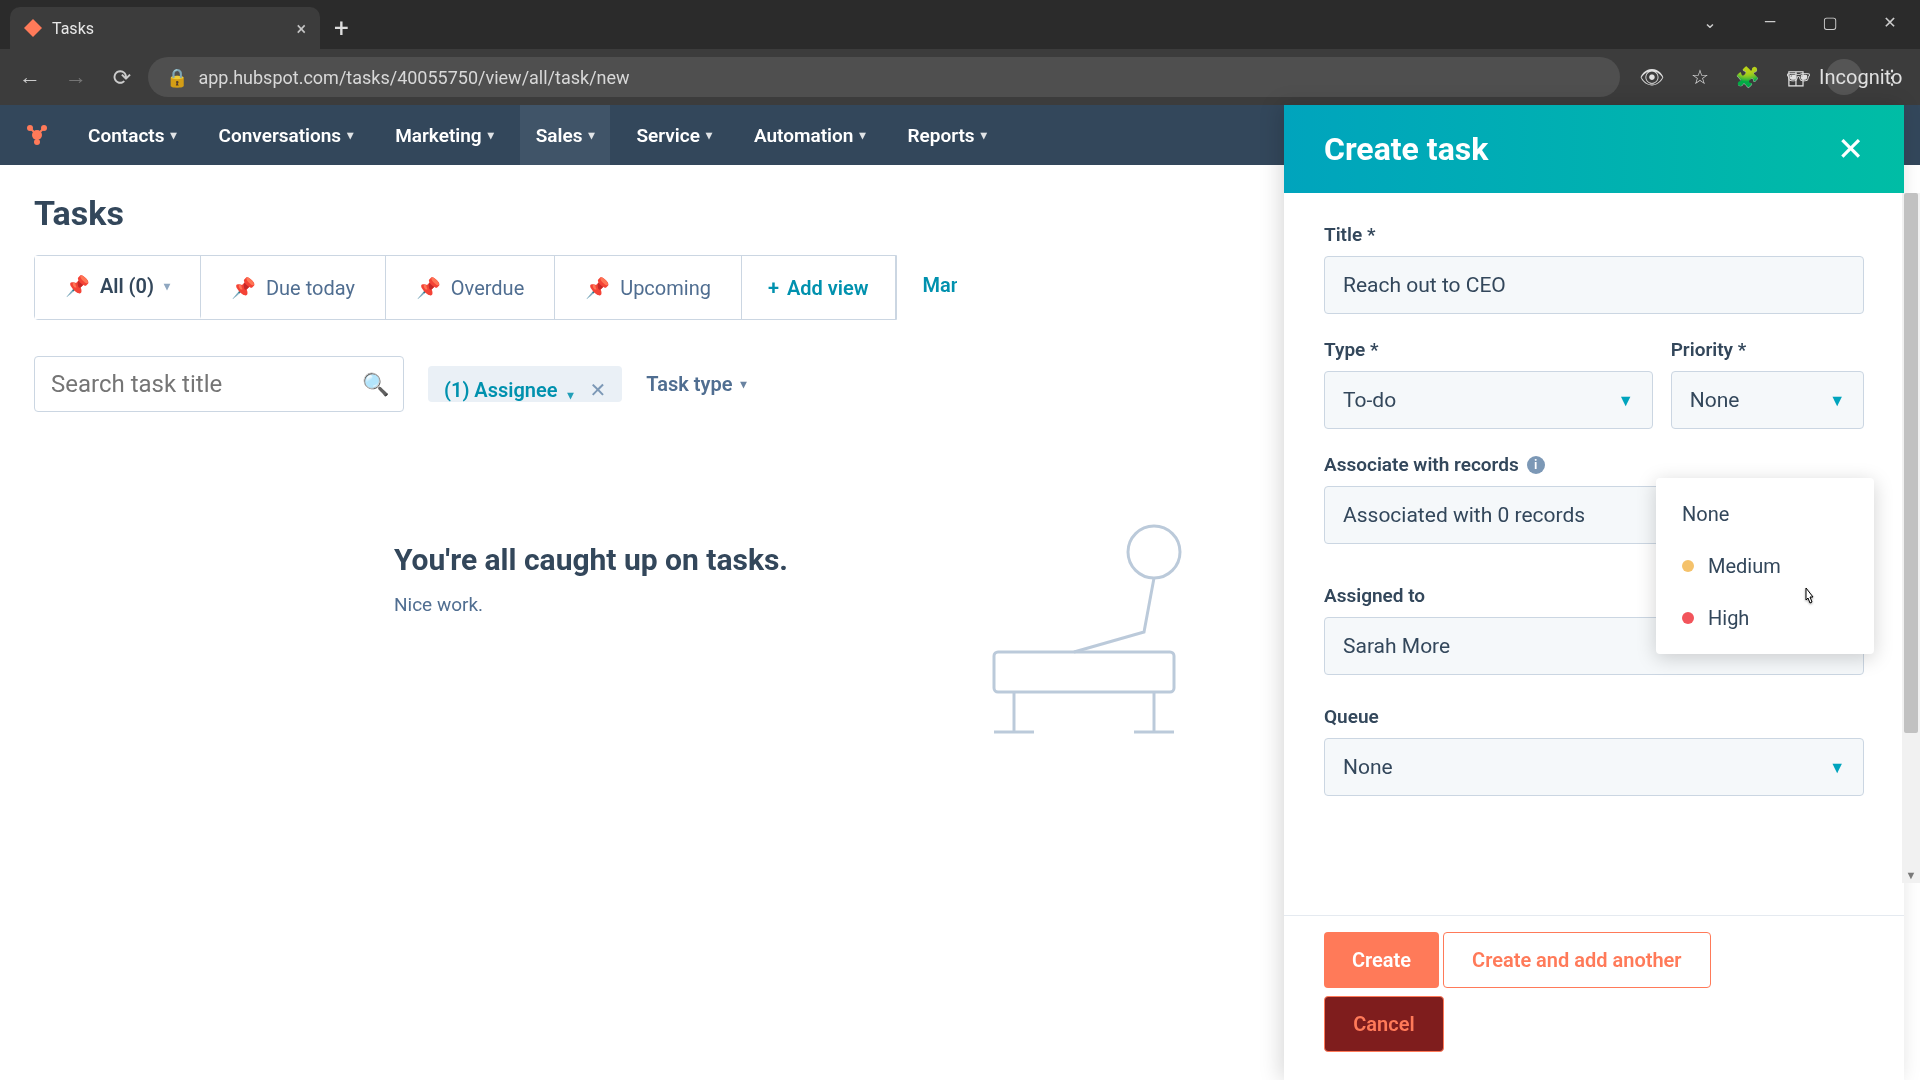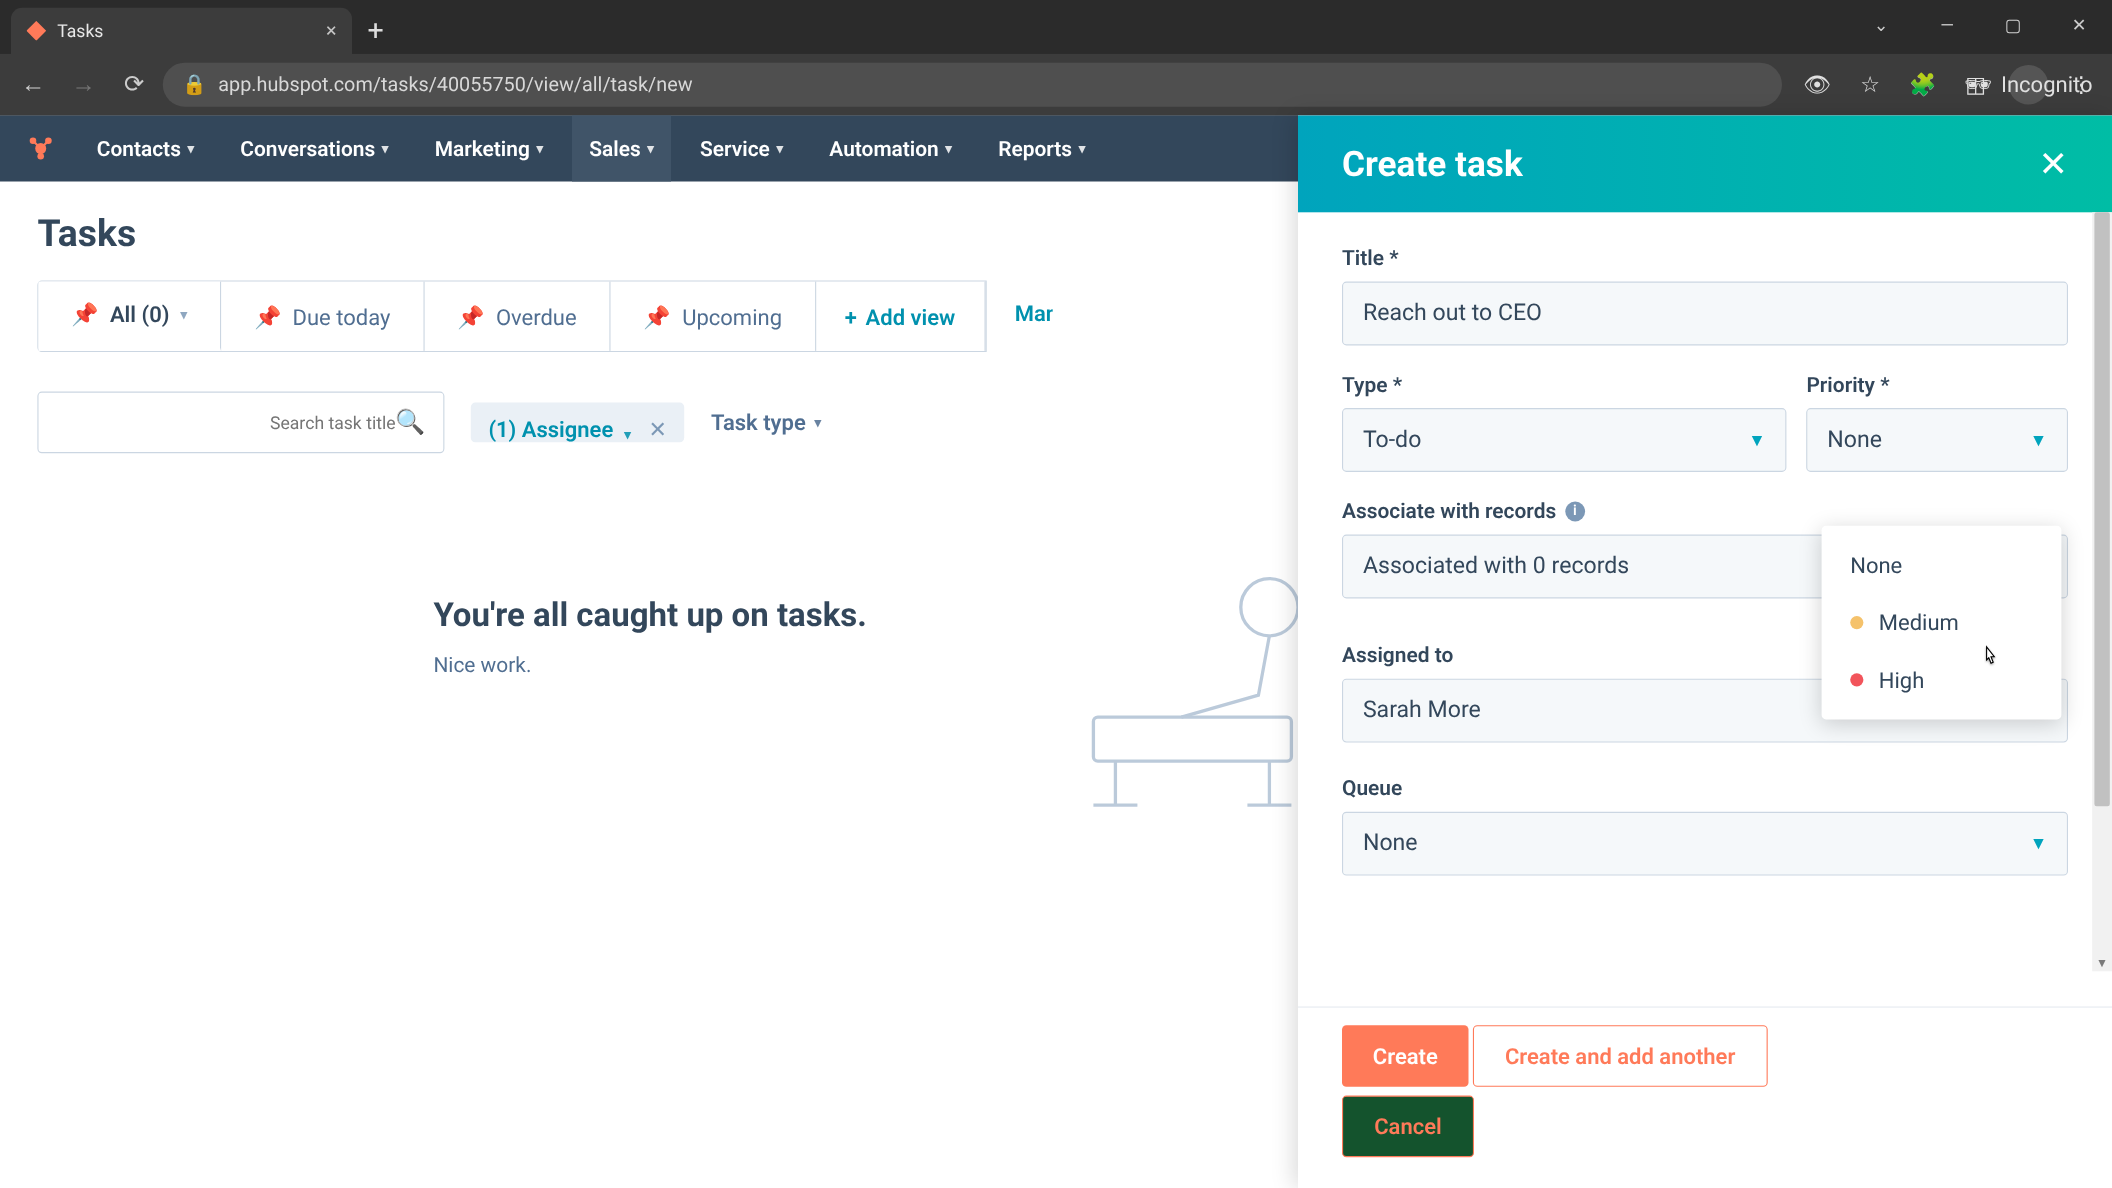--- a/index.html
+++ b/index.html
@@ -37,52 +37,52 @@
 .view-tabs { display:flex; border: 1px solid #cbd6e2; border-radius: 4px 0 0 4px; width: fit-content; }
 .view-tab { padding: 18px 30px; display:flex; align-items:center; gap:10px; font-size:20px; color:#506e91; border-right:1px solid #cbd6e2; cursor:pointer; }
 .view-tab:first-child { background:#fff; border-bottom: 3px solid transparent; }
 .view-tab.with-pin .pin { color:#7c98b6; }
 .view-tab.active { font-weight: 600; color:#33475b; }
 .view-tab .chev { color:#7c98b6; }
 .add-view { padding: 18px 26px; display:flex; align-items:center; gap:8px; color:#0091ae; font-weight:600; font-size:20px; cursor:pointer; border-right:1px solid #cbd6e2; }
 .manage { padding: 18px 26px; font-size:20px; color:#0091ae; font-weight:600; cursor:pointer; }
 .filter-row { display:flex; align-items:center; gap: 24px; margin-top: 36px; }
 .search-box { display:flex; align-items:center; border:1px solid #cbd6e2; border-radius:4px; height:56px; width:370px; padding: 0 16px; }
-.search-box input { border:none; outline:none; font-size:16px; flex:1; color:#0f766e;text-align:right; }
+.search-box input { border:none; outline:none; font-size:24px; flex:1; color:#0f766e; }
 .search-box .mag { color:#7c98b6; font-size:22px; }
 .chip { display:flex; align-items:flex-end; gap:10px; background:#eaf0f6; border-radius:4px; height:36px; padding: 0 16px; color:#0091ae; font-weight:600; font-size:20px; cursor:pointer; }
 .chip .x { color:#7c98b6; font-weight:400; margin-left:6px; }
 .type-filter { display:flex; align-items:center; gap:8px; color:#506e91; font-size:20px; font-weight:600; cursor:pointer; }
 .more-filters { margin-left:auto; margin-right: 200px; display:flex; align-items:center; gap:10px; background:#eaf0f6; border-radius:4px; height:52px; padding: 0 20px; color:#0091ae; font-weight:600; font-size:20px; cursor:pointer; }
 .empty { margin-top: 130px; text-align:left; padding-left: 360px; position:relative; }
 .empty h2 { font-size:30px; font-weight:700; color:#33475b; }
 .empty p { font-size:19px; color:#506e91; margin-top: 16px; }
 .empty-illus { position:absolute; left: 920px; top: -30px; width: 260px; height: 230px; opacity:.85; }
 
 
-.panel { position:absolute; top: 105px; right:0; bottom:0; width: 740px; background:#fff; box-shadow: -4px 0 20px rgba(0,0,0,.15); display:flex; flex-direction:column; }
+.panel { position:absolute; top: 105px; right:16px; bottom:0; width: 620px; background:#fff; box-shadow: -4px 0 20px rgba(0,0,0,.15); display:flex; flex-direction:column; }
 .panel-header { background: linear-gradient(90deg,#00a4bd,#00bda5); color:#fff; height: 88px; display:flex; align-items:center; padding: 0 40px; }
 .panel-header h2 { font-size:32px; font-weight:700; }
 .panel-close { margin-left:auto; font-size:32px; cursor:pointer; font-weight:300; }
 .panel-body { padding: 30px 40px 10px 40px; overflow-y:auto; flex:1; position:relative; }
 .field { margin-bottom: 24px; }
 .field-label { font-size:19px; font-weight:600; color:#33475b; margin-bottom:10px; display:flex; align-items:center; gap:8px; }
 .info-ic { width:18px; height:18px; border-radius:50%; background:#7c98b6; color:#fff; font-size:13px; display:inline-flex; align-items:center; justify-content:center; }
 .text-input, .select { width:100%; border:1px solid #cbd6e2; background:#f5f8fa; border-radius:4px; height:58px; padding: 4px 18px; font-size:21px; color:#33475b; display:flex; align-items:center; justify-content:space-between; }
 .text-input { outline: none; }
 .select { cursor:pointer; }
 .select .caret { color:#00a4bd; font-size:16px; }
 .row2 { display:flex; gap: 18px; }
 .row2 > div:first-child { flex:1.7; }
 .row2 > div:last-child { flex:1; }
 .panel-footer { padding: 16px 40px 28px 40px; display:flex; flex-wrap:wrap; gap: 4px; border-top: 1px solid #e5eaf0; }
 .btn { height:56px; border-radius:4px; padding: 0 28px; font-size:20px; font-weight:600; cursor:pointer; display:flex; align-items:center; }
 .btn.primary { background:#ff7a59; color:#fff; border:none; }
 .btn.outline { background:#fff; border:1px solid #ff7a59; color:#ff7a59; }
-.btn.cancel { width: 120px; justify-content:center; background:#14532d; border:1px solid #ff7a59; color:#ff7a59; }
+.btn.cancel { width: 120px; justify-content:center; background:#7f1d1d; border:1px solid #ff7a59; color:#ff7a59; }
 
 
 .dropdown { position:absolute; background:#fff; box-shadow: 0 4px 20px rgba(0,0,0,.18); border-radius:4px; padding: 10px 0; z-index: 50; }
 .dropdown-item { padding: 14px 26px; font-size:20px; color:#33475b; display:flex; align-items:center; gap:14px; cursor:pointer; }
 .dropdown-item:hover, .dropdown-item.hovered { background:#e5f5f8; }
 .dot { width:12px; height:12px; border-radius:50%; }
 .dot.low { background:#00bda5; }
 .dot.medium { background:#f5c26b; }
 .dot.high { background:#f2545b; }
 

